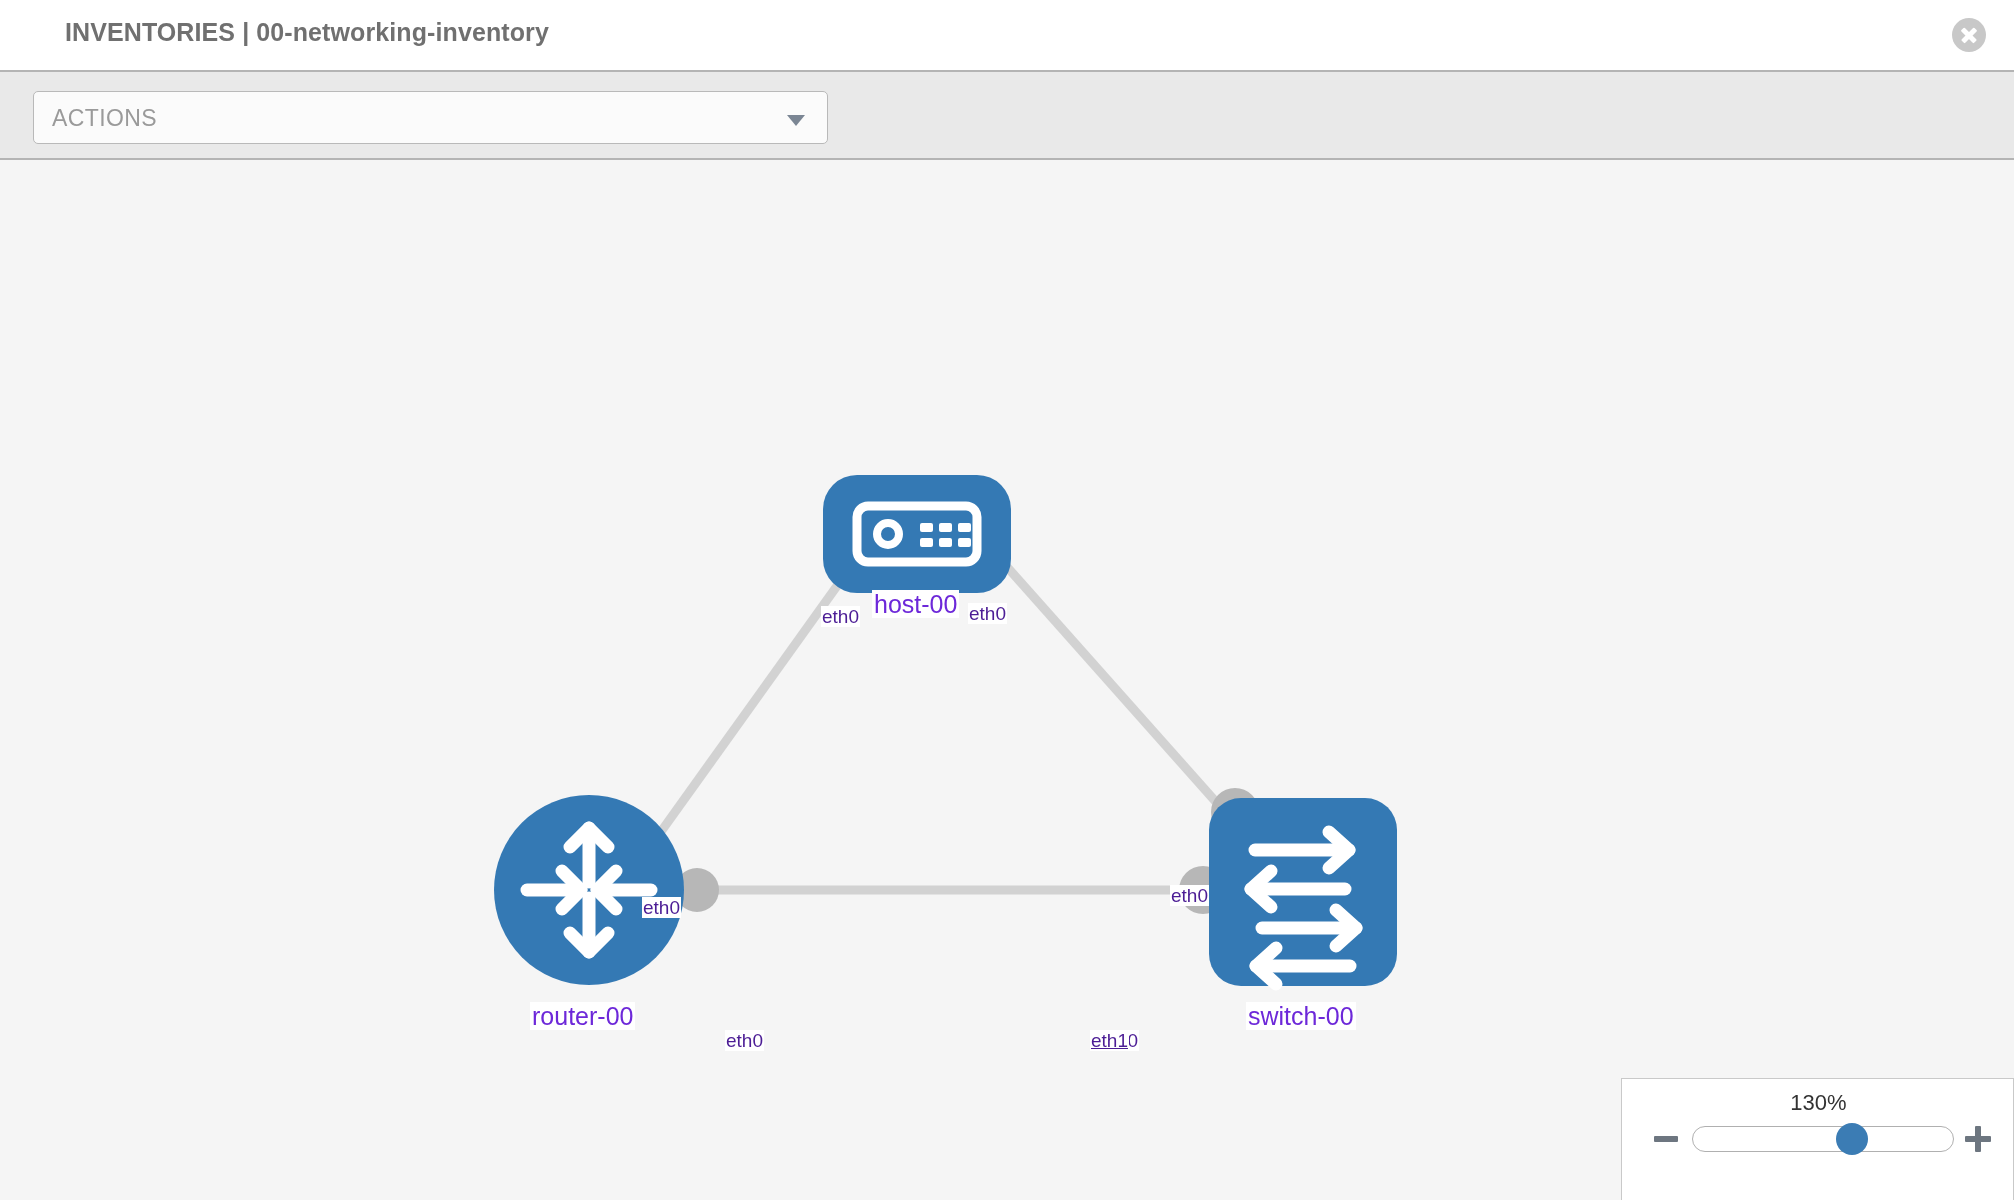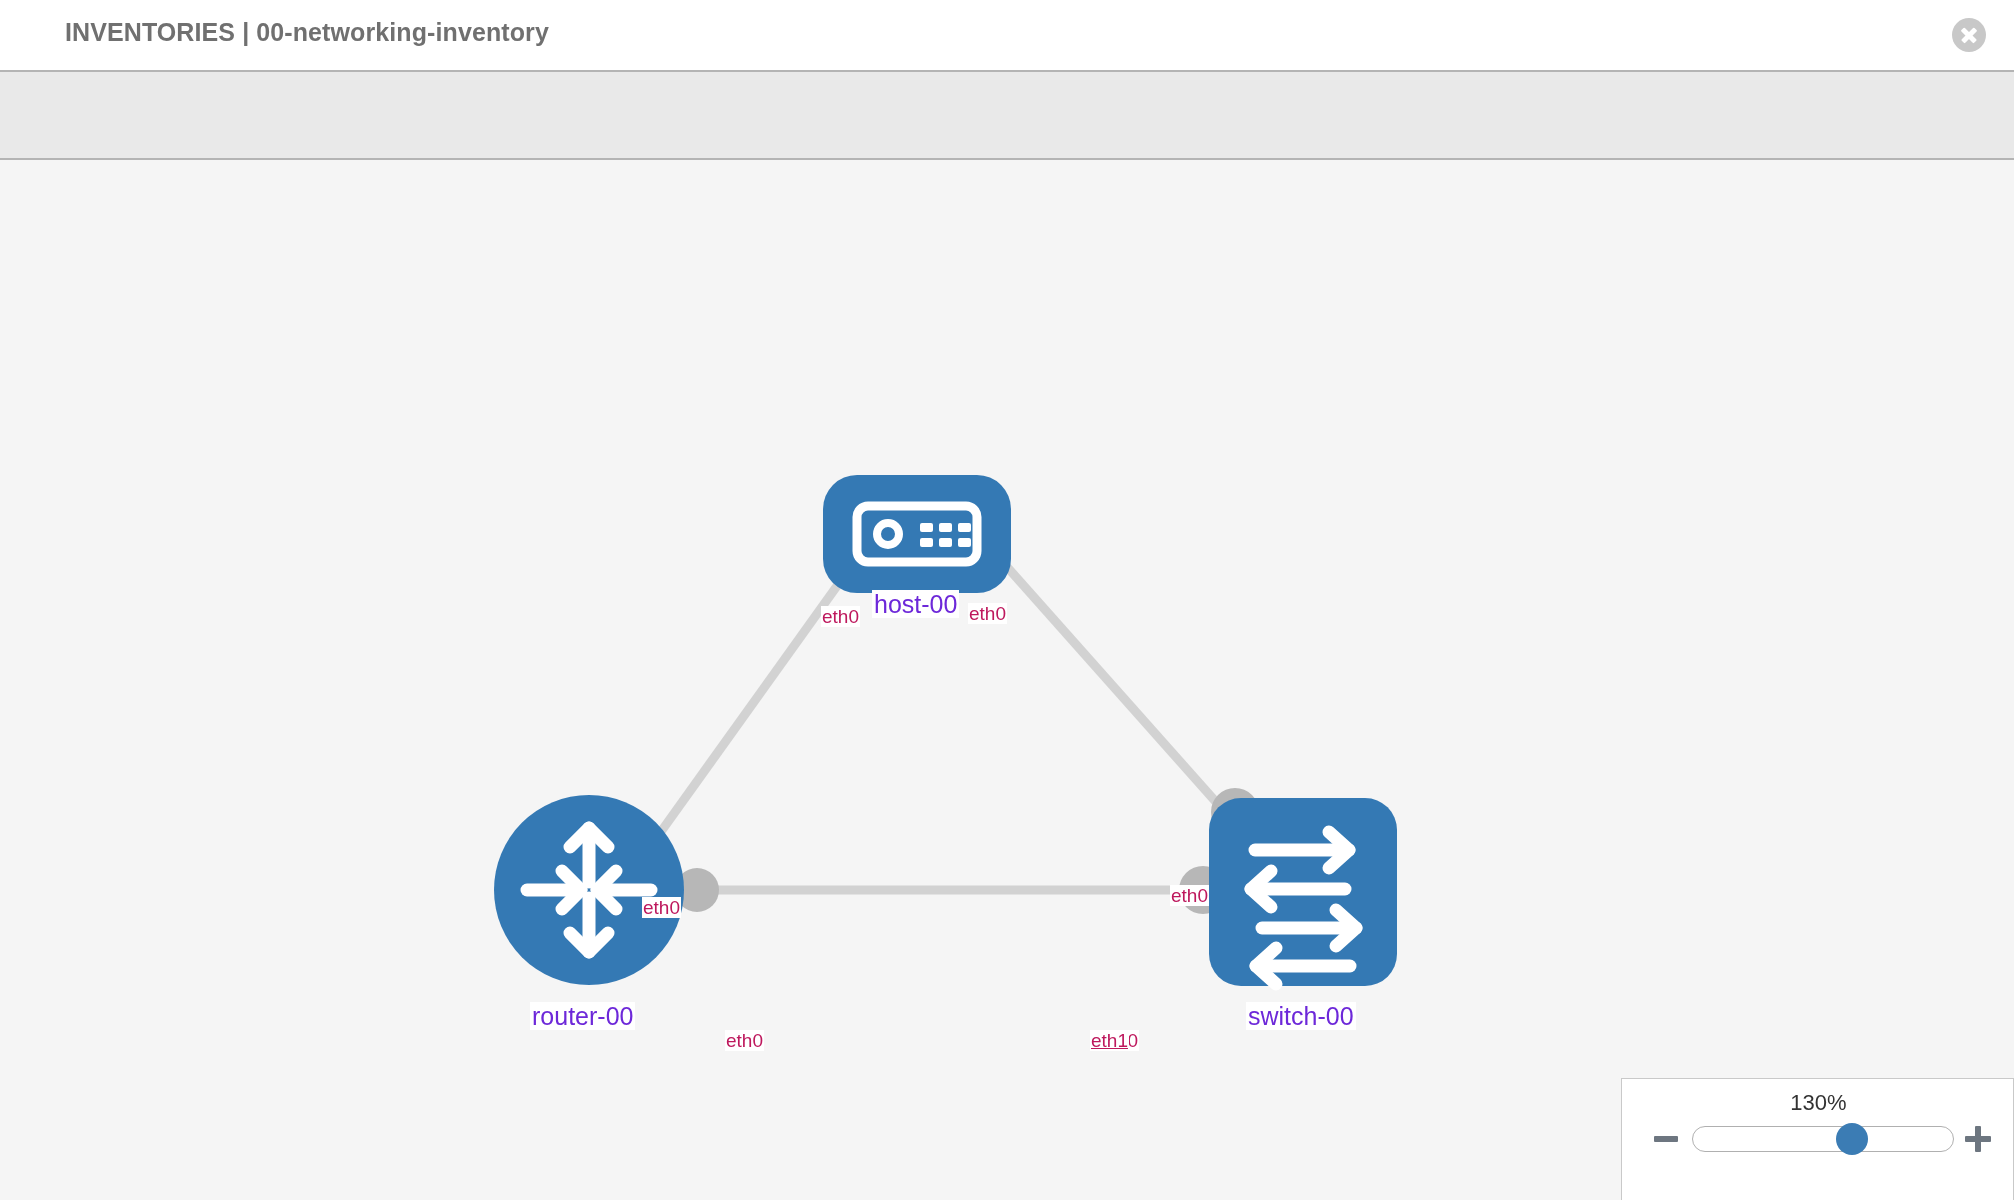--- a/index.html
+++ b/index.html
@@ -144,21 +144,21 @@
     font-size: 25px;
     color: #6d28d9;
     background: #ffffff;
     white-space: nowrap;
     padding: 0 2px;
     line-height: 1.12;
   }
   .iface-label {
     position: absolute;
     font-size: 19px;
-    color: #be185d;
+    color: #4c1d95;
     background: #ffffff;
     white-space: nowrap;
     padding: 0 1px;
     line-height: 1.12;
   }
 
   
   .zoom-panel {
     position: absolute;
     left: 1621px;
@@ -230,20 +230,24 @@
 </head>
 <body>
 
 <div class="header">
   <div class="page-title">INVENTORIES | 00-networking-inventory</div>
   <div class="close-btn"></div>
 </div>
 
 <div class="toolbar">
 
+  <div class="actions-select">
+    <div class="actions-label">ACTIONS</div>
+    <div class="caret"></div>
+  </div>
 
   <div class="tool-icon wrench-icon">
     <svg width="44" height="44" viewBox="0 0 44 44" aria-hidden="true">
       <path fill="#7b8694" d="M31.2 8.6c-4.6-2-10 0-12 4.6-1 2.3-1 4.8-.2 7L9.4 29.8c-1 1-1 2.6 0 3.6l1.2 1.2c1 1 2.6 1 3.6 0l9.6-9.6c2.2.9 4.7.9 7-.1 4.6-2 6.6-7.4 4.6-12l-5 5-4.3-1.2-1.2-4.3 5.3-3.8z"></path>
       <circle fill="#7b8694" cx="12.4" cy="32.2" r="2.1"></circle>
     </svg>
   </div>
 
   <div class="tool-icon key-icon">
     <svg width="44" height="44" viewBox="0 0 44 44" aria-hidden="true">

